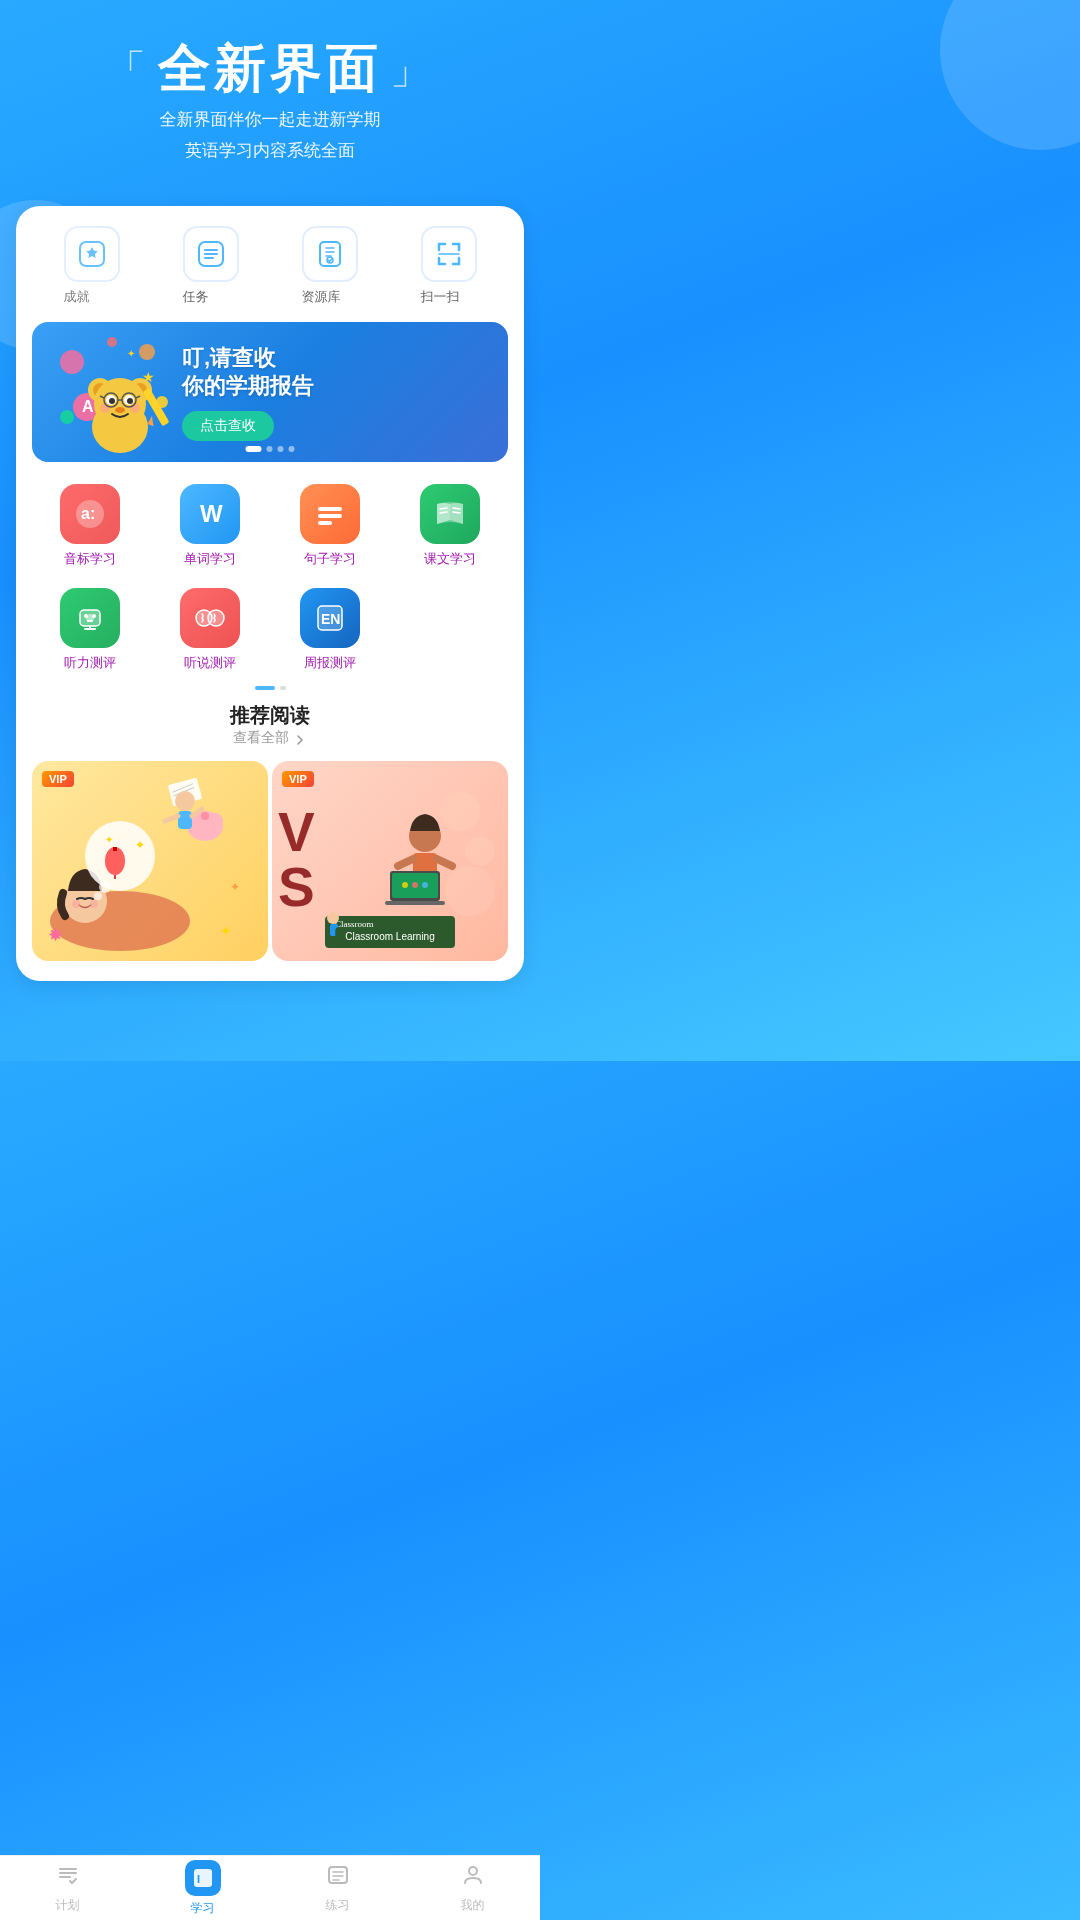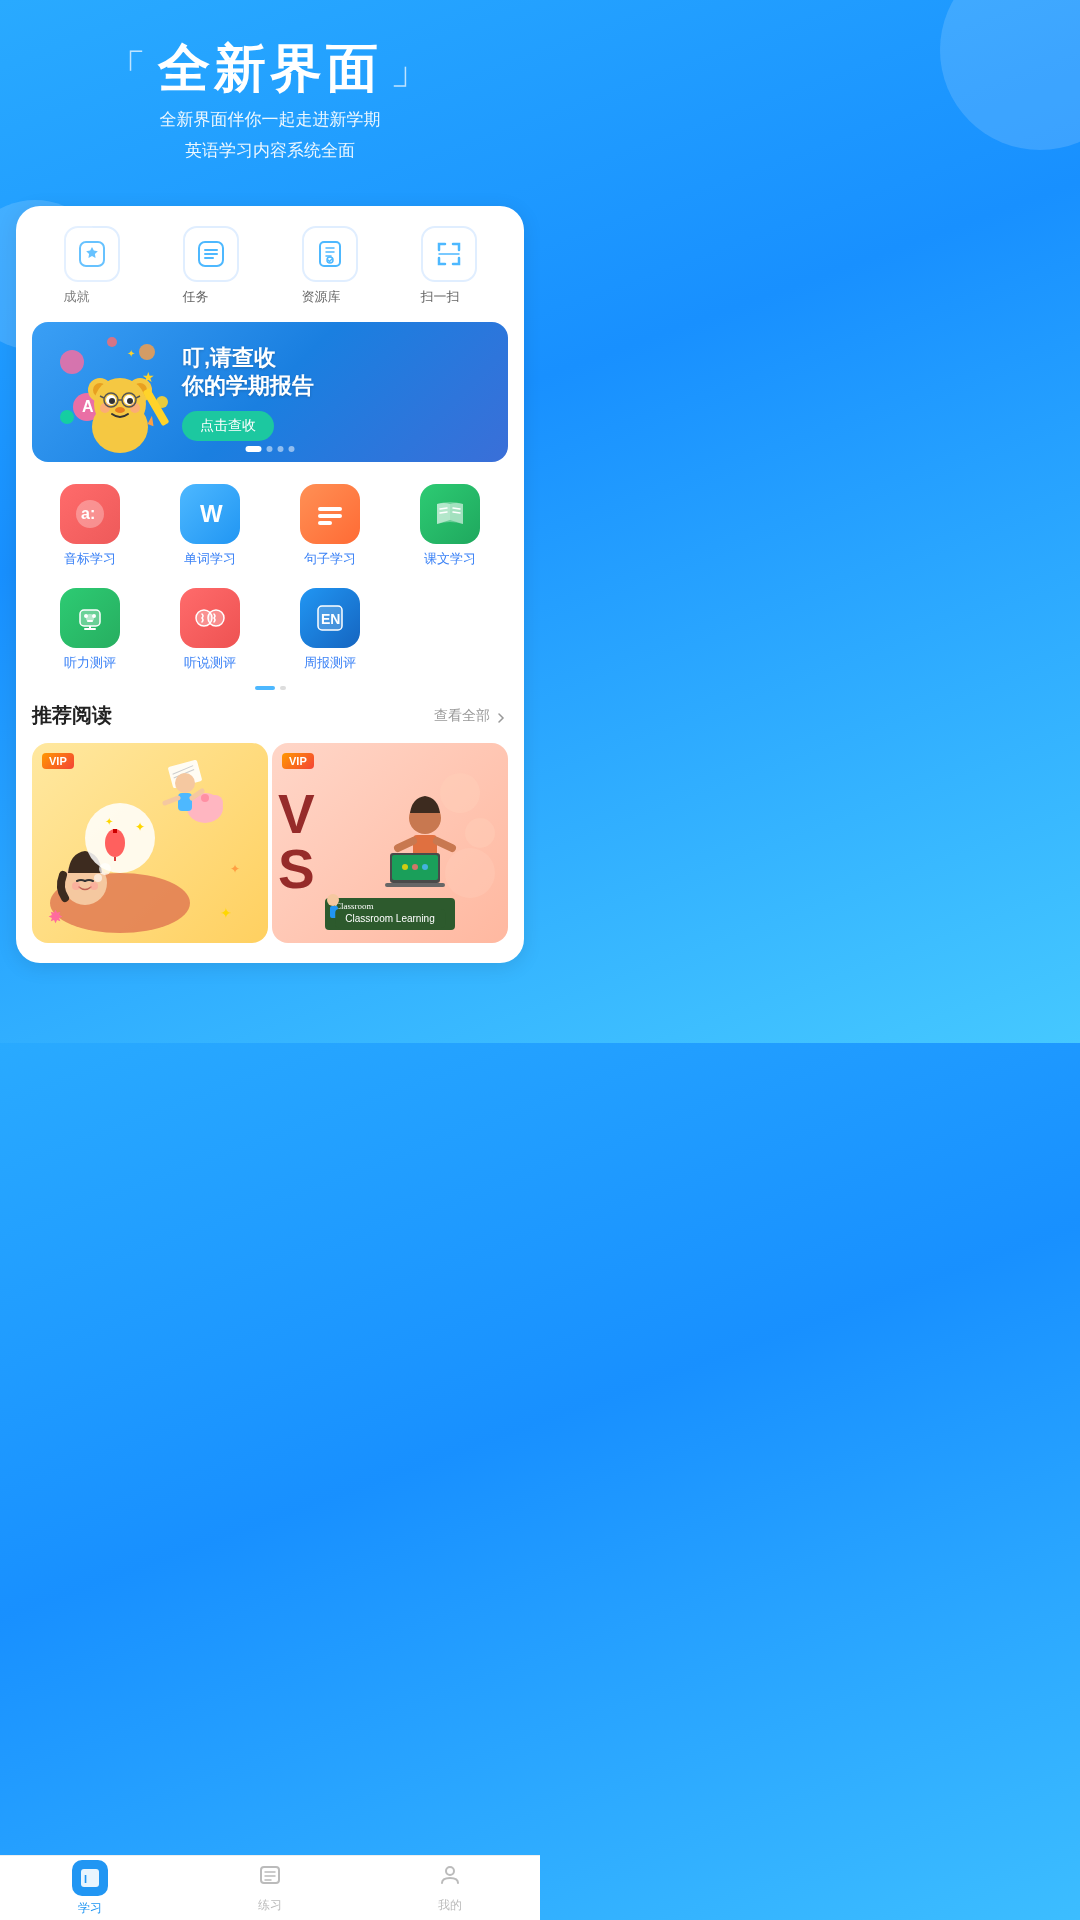--- a/index.html
+++ b/index.html
@@ -160,21 +160,21 @@
       border-radius: 16px;
       display: flex;
       align-items: center;
       justify-content: center;
       font-size: 30px;
       color: white;
       font-weight: bold;
     }
     .app-label {
       font-size: 13px;
-      color: #3b82f6;
+      color: #a21caf;
     }
     .icon-phonetics { background: linear-gradient(135deg, #ff6b6b, #ee5a5a); }
     .icon-words { background: linear-gradient(135deg, #4db8ff, #2196f3); }
     .icon-sentences { background: linear-gradient(135deg, #ff9055, #ff6b35); }
     .icon-textbook { background: linear-gradient(135deg, #2dcb73, #1fa85e); }
     .icon-listening-eval { background: linear-gradient(135deg, #2dcb73, #27ae60); }
     .icon-speaking-eval { background: linear-gradient(135deg, #ff6b6b, #ee5252); }
     .icon-question-drill { background: linear-gradient(135deg, #b94fff, #9c27b0); }
     .icon-weekly-test { background: linear-gradient(135deg, #2196f3, #1565c0); }
 
@@ -196,20 +196,21 @@
       background: #ddd;
       border-radius: 3px;
     }
 
     
     .section-header {
       display: flex;
       justify-content: space-between;
       align-items: center;
       margin-bottom: 14px;
+      flex-direction: column;
     }
     .section-title {
       font-size: 20px;
       font-weight: bold;
       color: #222;
     }
     .section-more {
       font-size: 14px;
       color: #999;
       display: flex;
@@ -626,20 +627,29 @@
         <div style="position:absolute;bottom:15px;left:50%;transform:translateX(-50%);background:#2d5a2d;color:white;font-size:10px;padding:4px 10px;border-radius:4px;white-space:nowrap;">Classroom Learning</div>
       </div>
     </div>
   </div>
 
 </div>
 
 <div style="height: 80px;"></div>
 
 <div class="bottom-nav">
+  <div class="nav-item">
+    <div class="nav-icon">
+      <svg width="24" height="24" viewBox="0 0 24 24">
+          <path d="M4 6h16M4 10h16M4 14h10" stroke="#bbb" stroke-width="2" stroke-linecap="round" fill="none"></path>
+          <path d="M14 18 l2 2 4-4" stroke="#bbb" stroke-width="2" stroke-linecap="round" fill="none"></path>
+        </svg>
+    </div>
+    <span class="nav-label">计划</span>
+  </div>
   <div class="nav-item nav-item-active-bg">
     <div class="nav-active-indicator">
       <svg width="22" height="22" viewBox="0 0 22 22">
           <rect x="2" y="2" width="18" height="18" rx="3" fill="white" opacity="0.9"></rect>
           <text x="5" y="16" font-size="11" font-weight="bold" fill="#2196f3">I</text>
         </svg>
     </div>
     <span class="nav-label active">学习</span>
   </div>
   <div class="nav-item">

